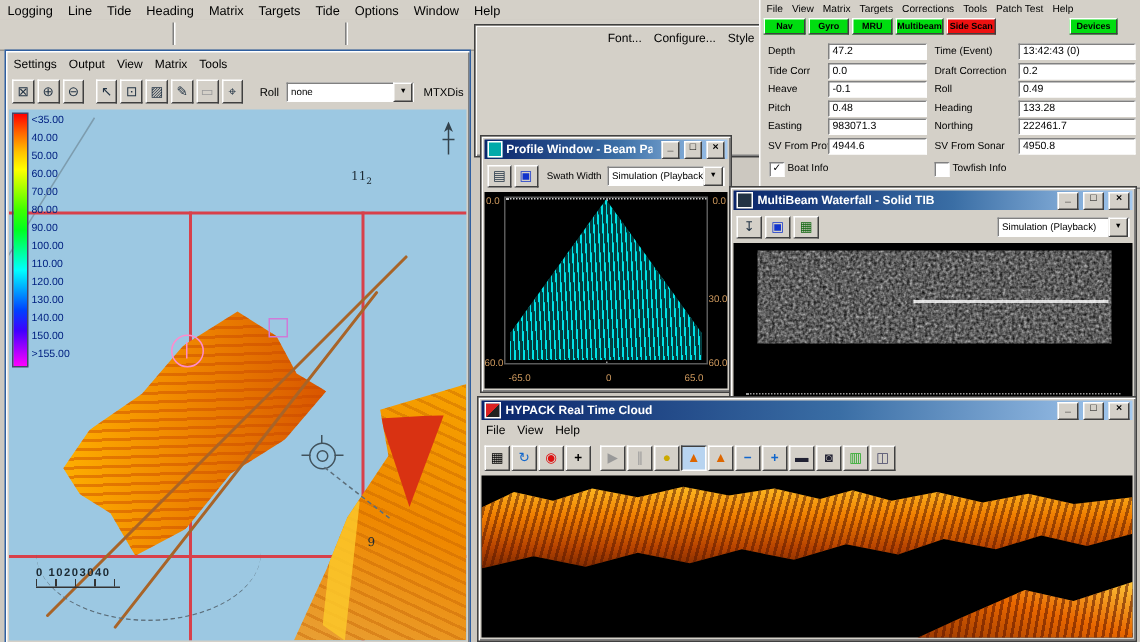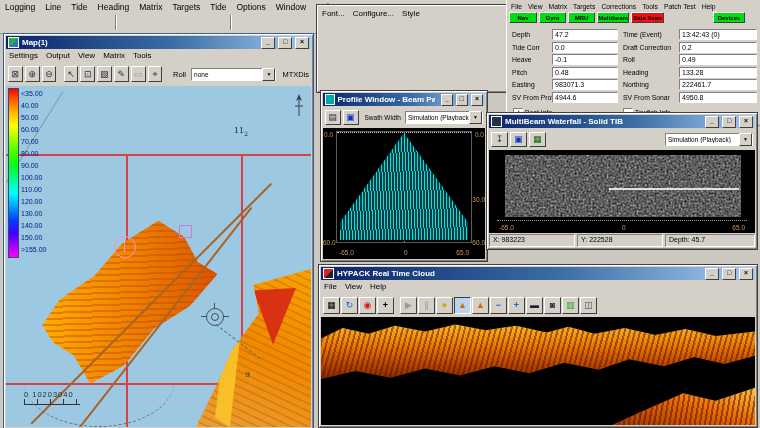--- a/index.html
+++ b/index.html
@@ -33,21 +33,21 @@
                  border-bottom:1px solid #9a968e;}
   .shell-sep{position:absolute;top:2px;width:1px;height:15px;background:#808080;box-shadow:1px 0 0 #fff;}
   
   #win-map{left:3px;top:33px;width:311px;height:397px;border-color:#2f5fa0;}
   #map-canvas{flex:1;position:relative;background:#9cc8e2;overflow:hidden;}
   .cs-label{height:12px;font-size:7px;color:#002080;line-height:12px;white-space:nowrap;}
   .mxline{position:absolute;background:#d8404a;}
   .trackline{position:absolute;height:2px;background:#a86428;transform-origin:left center;border-radius:1px;}
   .sounding{position:absolute;font-size:8px;color:#1c2a33;font-family:"DejaVu Serif",serif;}
   
-  #win-dd{left:316px;top:4px;width:193px;height:89px;}
+  #win-dd{left:316px;top:16px;width:193px;height:89px;align-items:flex-end;}
   #dd-body{flex:1;background:#fff;border:1px solid;border-color:#808080 #fff #fff #808080;padding:1px 0;}
   .dd-row{display:flex;justify-content:space-between;padding:0 6px;font-size:12px;line-height:16.5px;color:#000;}
   .alert{color:#ff7a8e;}
   
   #panel-dev{left:506px;top:0;width:254px;height:126px;background:#d4d0c8;position:absolute;
              border-left:1px solid #fff;border-bottom:1px solid #808080;box-sizing:border-box;}
   .dp-label{position:absolute;font-size:6.8px;color:#000;white-space:nowrap;}
   .dev-tab{position:absolute;height:11px;border:1px solid;border-color:#fff #404040 #404040 #fff;
            font-size:6px;font-weight:bold;text-align:center;line-height:10px;color:#000;box-sizing:border-box;}
   .tab-green{background:#00dd10;}
@@ -59,21 +59,21 @@
   #prof-plot{flex:1;position:relative;background:#000;}
   #prof-frame{position:absolute;left:13px;top:3px;right:13px;bottom:16px;border:1px solid #5a5a5a;}
   #prof-frame .topdots{position:absolute;left:0;right:0;top:0;border-top:1px dotted #cfcfcf;}
   #prof-frame .centerline{position:absolute;left:50%;top:0;bottom:0;border-left:1px dotted #9a9a9a;}
   #beam-triangle{position:absolute;left:2%;right:2%;top:1px;bottom:2px;
      clip-path:polygon(50% 0,100% 84%,100% 100%,0 100%,0 84%);
      background:repeating-linear-gradient(87deg,#00e2e6 0 1px,rgba(1,58,60,.95) 1px 3px),
                 repeating-linear-gradient(93deg,#00c8cc 0 1px,transparent 1px 4px),#023a3c;}
   .ax{position:absolute;font-size:6.5px;color:#cf9a5e;white-space:nowrap;}
   
-  #win-wf{left:486px;top:112px;width:272px;height:138px;}
+  #win-wf{left:486px;top:124px;width:272px;height:168px;}
   #wf-body{flex:1;position:relative;background:#000;}
   #wf-noise{position:absolute;left:16px;top:5px;width:236px;height:62px;}
   #wf-status{height:13px;display:flex;gap:2px;padding-top:1px;}
   .wf-cell{background:#d4d0c8;border:1px solid;border-color:#808080 #fff #fff #808080;
            font-size:7px;line-height:10px;padding-left:3px;box-sizing:border-box;}
   
   #win-cloud{left:318px;top:264px;width:440px;height:164px;}
   #cloud-body{flex:1;position:relative;background:#000;overflow:hidden;}
   #terrain-band{position:absolute;left:0;top:4px;width:100%;height:58px;
      clip-path:polygon(0 30%,5% 12%,11% 22%,17% 8%,24% 18%,31% 6%,38% 16%,45% 8%,52% 20%,57% 10%,63% 22%,70% 12%,77% 24%,84% 14%,91% 26%,100% 18%,100% 60%,93% 74%,86% 62%,79% 78%,71% 66%,64% 84%,56% 72%,48% 90%,40% 78%,32% 94%,24% 82%,16% 98%,8% 86%,0 100%);
@@ -103,28 +103,20 @@
     <span>Options</span>
     <span>Window</span>
     <span>Help</span>
   </div>
   <div id="shell-toolbar">
     <div class="shell-sep" style="left:115px"></div>
     <div class="shell-sep" style="left:230px"></div>
   </div>
 
   <div class="win" id="win-map">
-    <div class="titlebar">
-      <span style="width:9px;height:9px;background:linear-gradient(135deg,#2fae3f 50%,#2f6fd0 50%);border:1px solid #fff;"></span>
-      <span>Map(1)</span>
-      <span class="spacer"></span>
-      <span class="tb-btn">_</span>
-      <span class="tb-btn">□</span>
-      <span class="tb-btn">×</span>
-    </div>
     <div class="menubar">
       <span>Settings</span>
       <span>Output</span>
       <span>View</span>
       <span>Matrix</span>
       <span>Tools</span>
     </div>
     <div class="toolbar">
       <span class="btn16">⊠</span>
       <span class="btn16">⊕</span>
@@ -212,21 +204,21 @@
       <div style="position:absolute;left:18px;top:250px;width:150px;height:90px;border-bottom:1px dashed #5c6e7a;border-radius:50%;"></div>
       <div style="position:absolute;left:210px;top:238px;width:55px;height:1px;border-top:1px dashed #5c6e7a;transform:rotate(38deg);transform-origin:left center;"></div>
 
       <svg width="14" height="24" style="position:absolute;left:286px;top:8px" viewBox="0 0 14 24">
         <line x1="7" y1="3" x2="7" y2="22" stroke="#33424c" stroke-width="1"></line>
         <path d="M7 0 L4 7 L7 5 L10 7 Z" fill="#33424c"></path>
         <line x1="3" y1="12" x2="11" y2="12" stroke="#33424c" stroke-width="1"></line>
       </svg>
 
       <div style="position:absolute;left:18px;top:304px;z-index:6;">
-        <div style="font-size:7.5px;color:#1c2a33;letter-spacing:1px;">0 10203040</div>
+        <div style="font-size:7.5px;color:#1c2a33;letter-spacing:1px;font-weight:bold;">0 10203040</div>
         <div style="width:56px;height:5px;border-bottom:1px solid #333;background:repeating-linear-gradient(90deg,#333 0 1px,transparent 1px 13px);"></div>
       </div>
     </div>
   </div>
 
   <div class="win" id="win-dd">
     <div class="menubar">
       <span>Font...</span>
       <span>Configure...</span>
       <span>Style</span>

